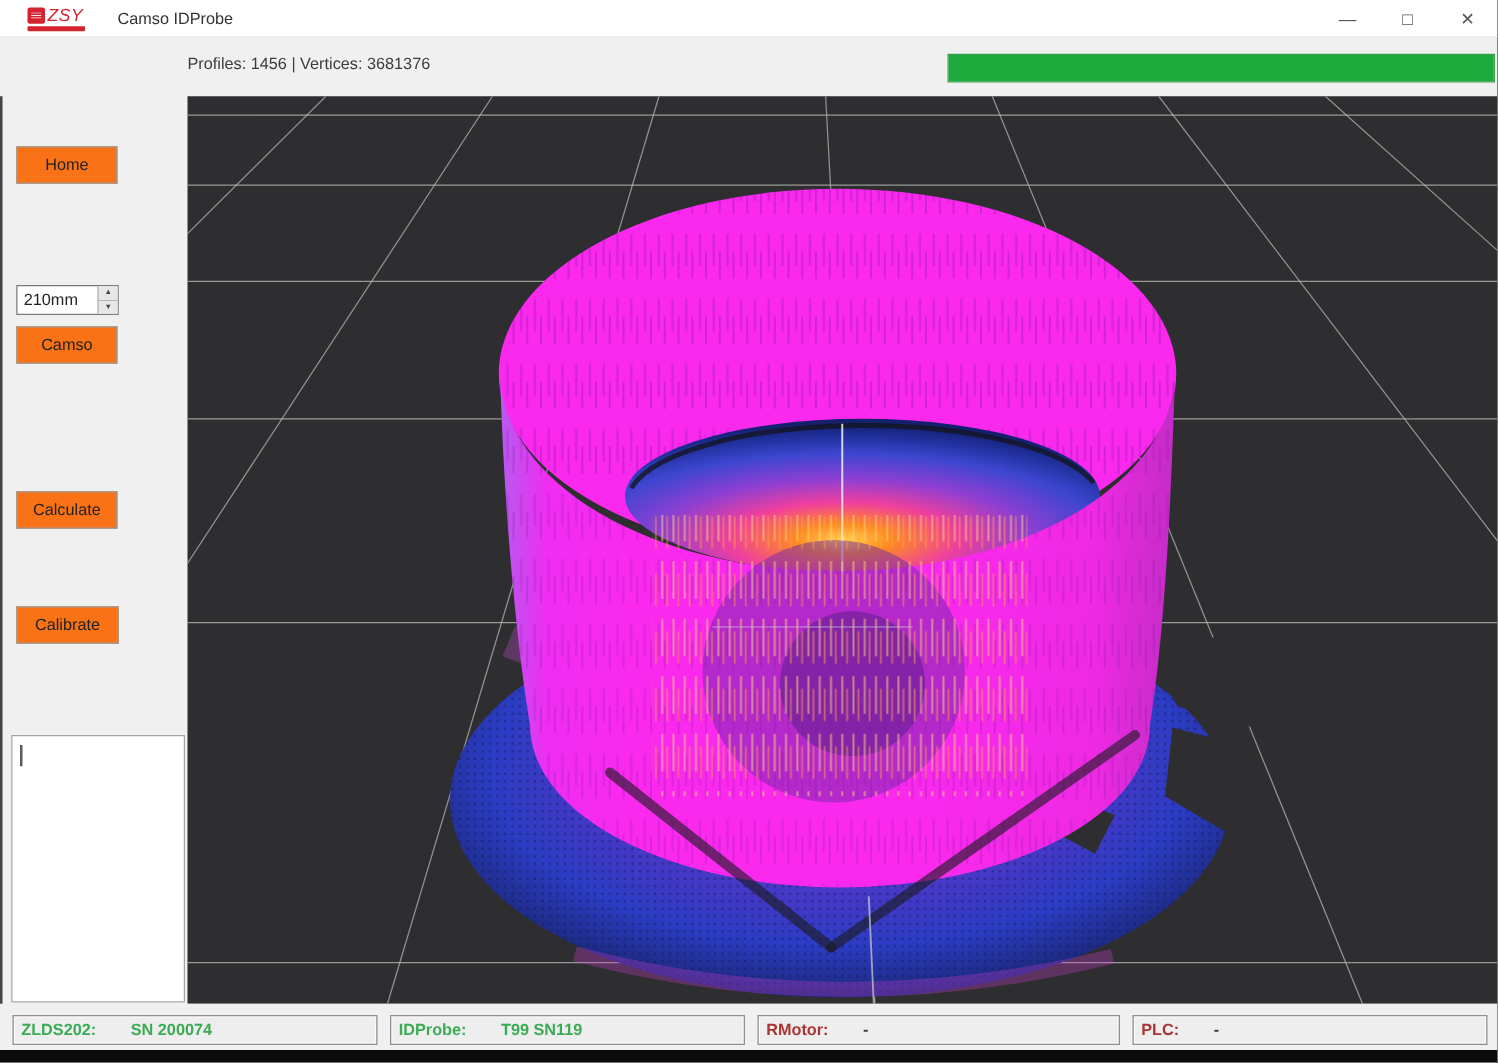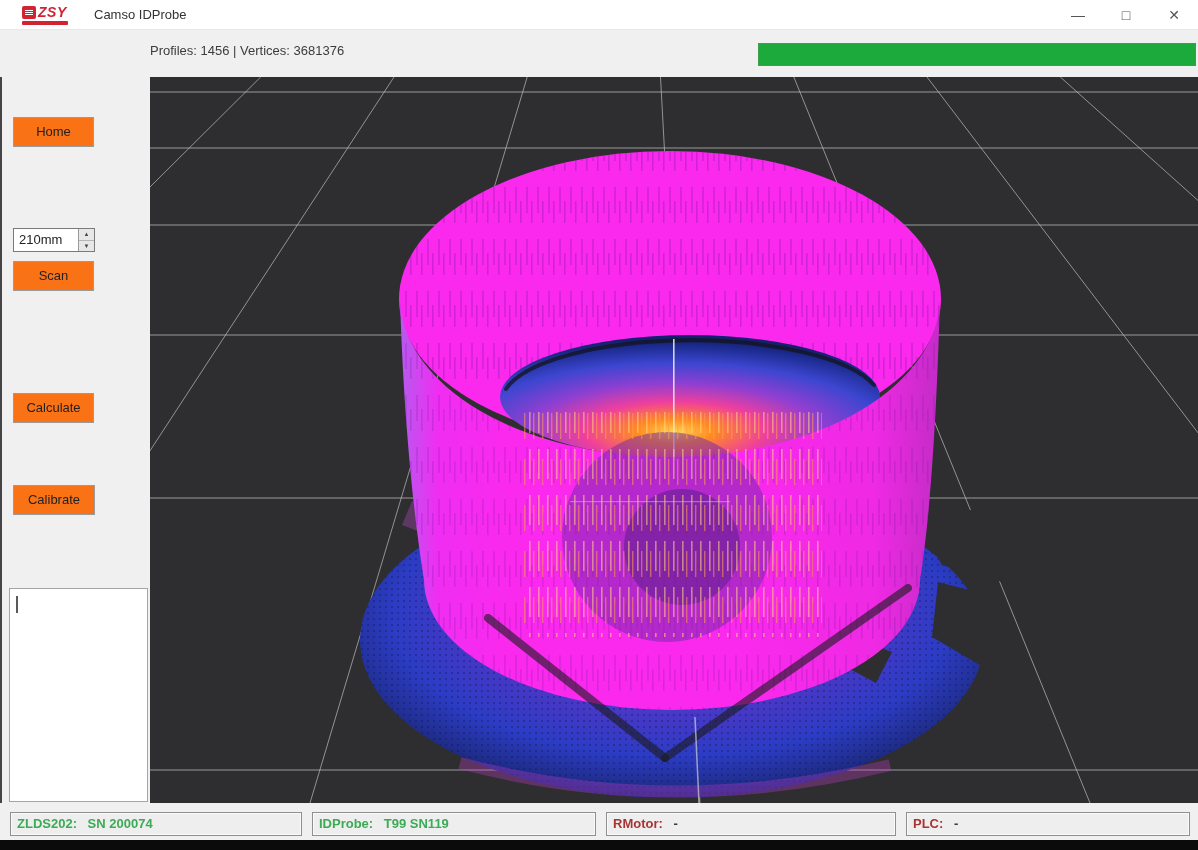--- a/index.html
+++ b/index.html
@@ -7,21 +7,21 @@
   .window { position:relative; width:1198px; height:850px; background:#f0f0f0; overflow:hidden;
             font-family:"Liberation Sans", sans-serif; }
   
   .titlebar { position:absolute; left:0; top:0; width:100%; height:30px; background:#ffffff;
               display:flex; align-items:center; border-bottom:1px solid #e8e8e8; }
   .logo { display:flex; flex-direction:column; margin-left:22px; width:46px; }
   .logo-row { display:flex; align-items:center; gap:2px; }
   .logo-sq { width:14px; height:13px; background:#d32330; border-radius:2px; position:relative; }
   .logo-sq::after { content:""; position:absolute; left:3px; top:4px; width:8px; height:5px;
                     background:linear-gradient(#fff 1px, transparent 1px) 0 0/8px 2px; }
-  .logo-zsy { color:#d32330; font-weight:bold; font-style:italic; font-size:14px; letter-spacing:0.5px; }
+  .logo-zsy { color:#d32330; font-weight:normal; font-style:italic; font-size:14px; letter-spacing:0.5px; }
   .logo-bar { margin-top:1px; height:4px; width:46px; background:#d32330; border-radius:1px; }
   .win-title { margin-left:26px; font-size:13px; color:#333; }
   .win-controls { margin-left:auto; display:flex; }
   .win-btn { width:48px; height:30px; display:flex; align-items:center; justify-content:center;
              color:#555; font-size:14px; cursor:default; }
   
   .stats { position:absolute; left:150px; top:43px; font-size:13px; color:#3c3c3c; }
   .progress { position:absolute; left:758px; top:43px; width:438px; height:23px;
               border:1px solid #3e9e4e; background:#e6e6e6; }
   .progress-fill { height:100%; background:#1caa3c; }
@@ -47,21 +47,21 @@
   
   .statusbar { position:absolute; left:0; top:803px; width:100%; height:37px; background:#f0f0f0; }
   .status-box { position:absolute; top:9px; height:24px; background:#eeeeee;
                 border:1px solid #8f8f8f; box-shadow:inset 0 0 0 1px #fafafa;
                 font-size:13px; line-height:22px; padding-left:6px; white-space:nowrap; }
   .sb-0 { left:10px;  width:292px; }
   .sb-1 { left:312px; width:284px; }
   .sb-2 { left:606px; width:290px; }
   .sb-3 { left:906px; width:284px; }
   .status-label { font-weight:bold; }
-  .status-value { font-weight:bold; margin-left:7px; }
+  .status-value { font-weight:bold; margin-left:24px; }
   .bottomstrip { position:absolute; left:0; top:840px; width:100%; height:10px; background:#0b0b0b; }
 </style>
 </head>
 <body>
 
 <div class="window">
 
   <div class="titlebar">
     <div class="logo">
       <div class="logo-row">
@@ -85,21 +85,21 @@
 
   <div class="side-border"></div>
   <div class="btn btn-home">Home</div>
   <div class="spin">
     <span class="spin-val">210mm</span>
     <span class="spin-btns">
       <span class="spin-btn">▲</span>
       <span class="spin-btn">▼</span>
     </span>
   </div>
-  <div class="btn btn-scan">Scan</div>
+  <div class="btn btn-scan">Camso</div>
   <div class="btn btn-calc">Calculate</div>
   <div class="btn btn-calib">Calibrate</div>
   <div class="logbox">
     <span></span>
     <div class="caret"></div>
   </div>
 
   <div class="viewport" id="scene" style="background: rgb(46, 46, 49);">
 <svg width="1048" height="726" viewBox="0 0 1048 726" xmlns="http://www.w3.org/2000/svg">
  <defs>

